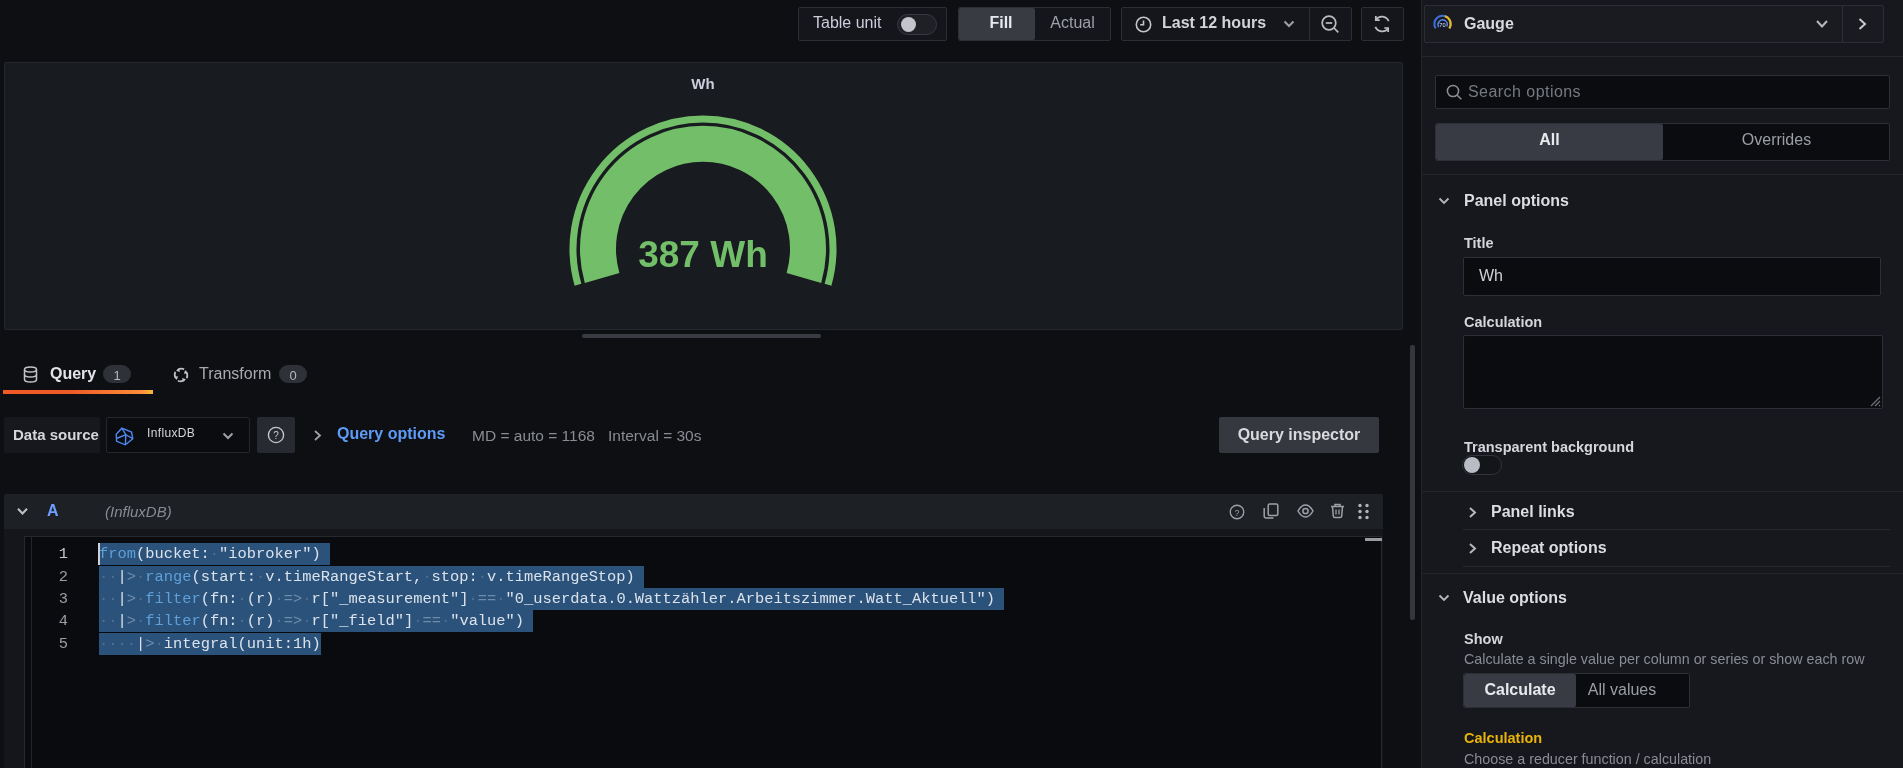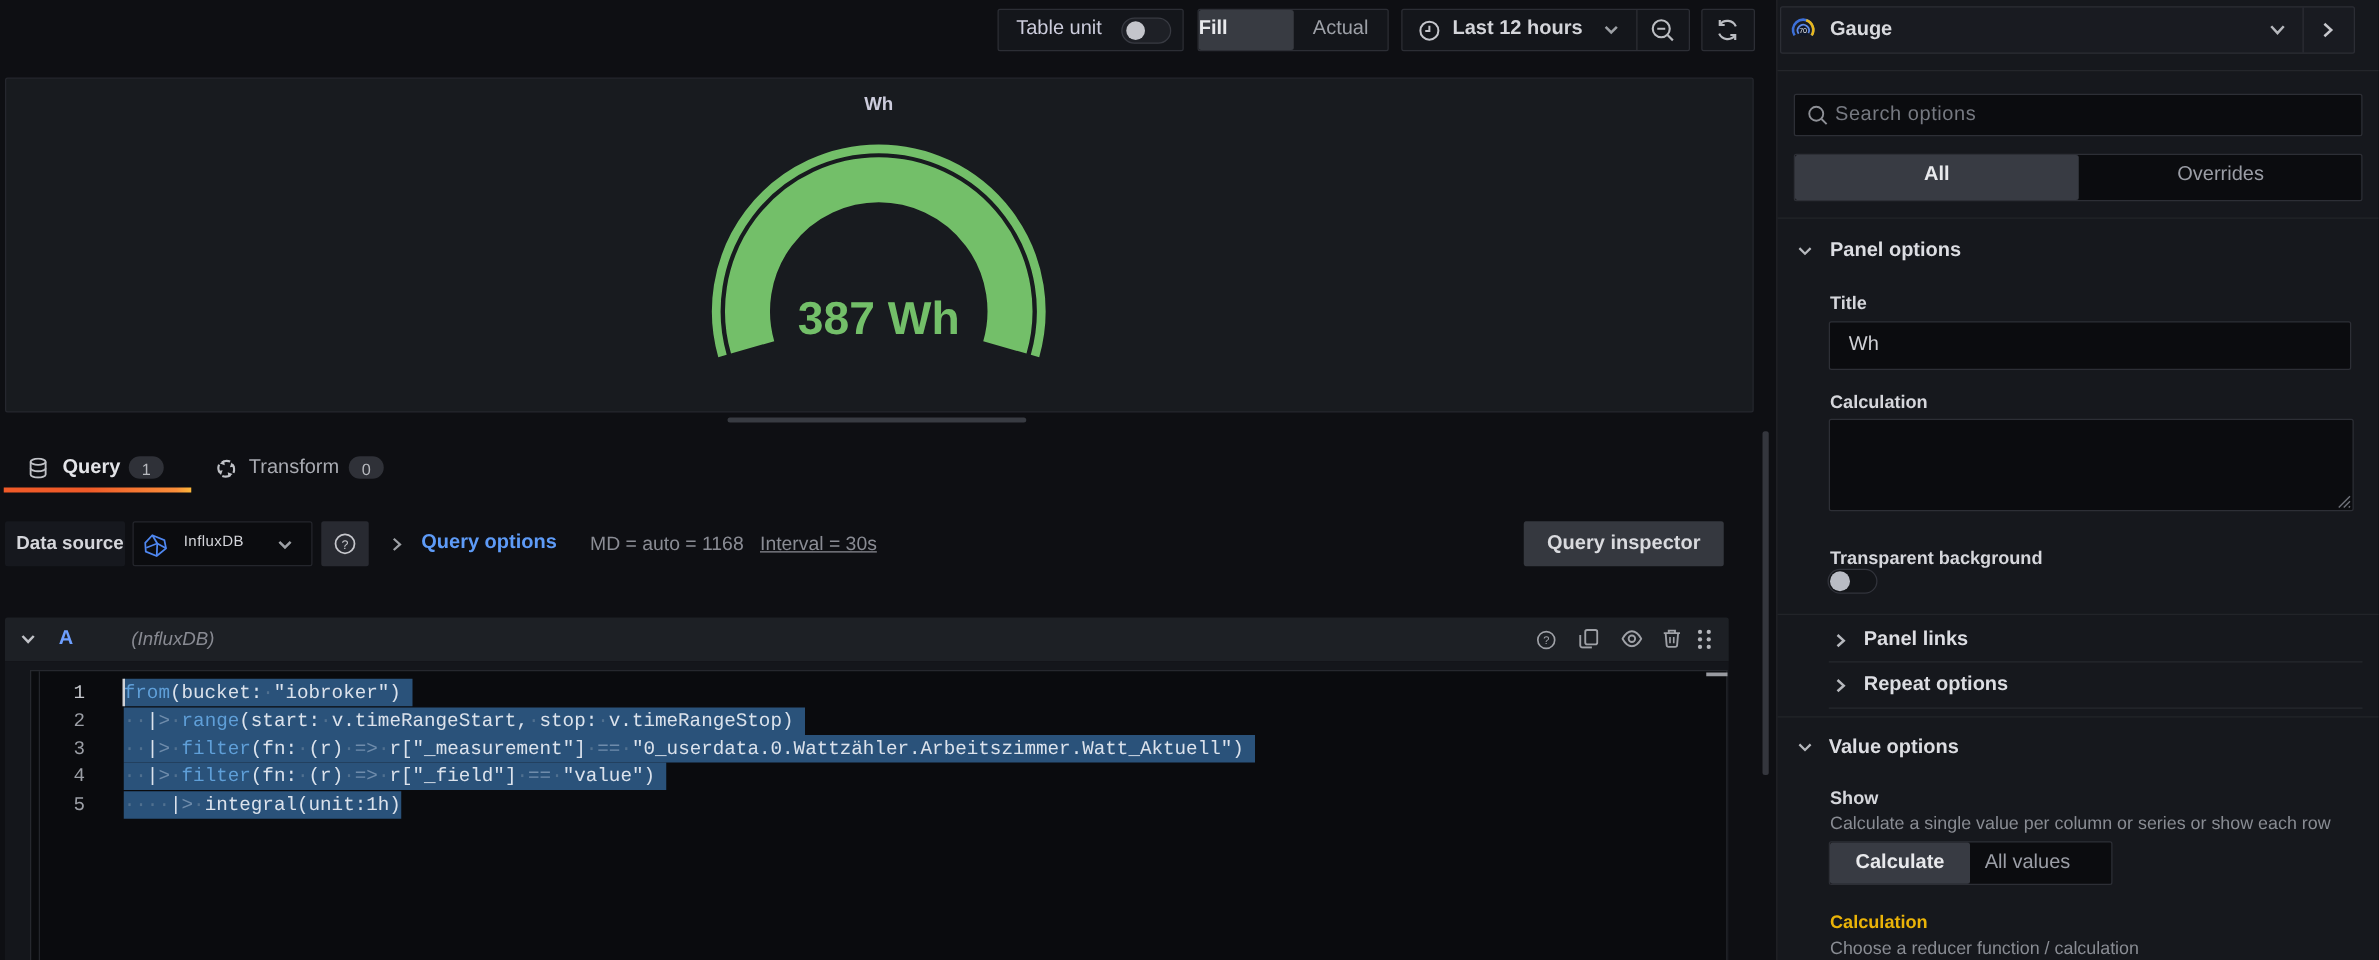--- a/index.html
+++ b/index.html
@@ -12,21 +12,21 @@
 </head>
 <body>
 
 <div class="btnbox" style="left:798px;top:7px;width:149px;height:34px;"></div>
 <div class="txt" style="left:813px;top:14px;font-size:16px;color:#ccccdc;">Table unit</div>
 <div class="abs" style="left:897px;top:14px;width:40px;height:21px;border-radius:11px;background:#1e2026;border:1px solid #383a42;"></div>
 <div class="abs" style="left:901px;top:17px;width:15px;height:15px;border-radius:50%;background:#c4c5cb;"></div>
 
 <div class="btnbox" style="left:958px;top:7px;width:153px;height:34px;"></div>
 <div class="abs" style="left:959px;top:8px;width:76px;height:32px;background:#383b42;border-radius:2px;"></div>
-<div class="txt" style="left:959px;top:14px;width:84px;text-align:left;font-size:16px;font-weight:bold;color:#e8e9ec;">Fill</div>
+<div class="txt" style="left:959px;top:14px;width:84px;text-align:center;font-size:16px;font-weight:bold;color:#e8e9ec;">Fill</div>
 <div class="txt" style="left:1035px;top:14px;width:75px;text-align:center;font-size:16px;color:#9da0a7;">Actual</div>
 
 <div class="btnbox" style="left:1121px;top:7px;width:231px;height:34px;"></div>
 <div class="abs" style="left:1309px;top:8px;width:1px;height:32px;background:#2c2e35;"></div>
 <svg style="left:1135px;top:16px;" width="17" height="17" viewBox="0 0 17 17">
   <circle cx="8.5" cy="8.5" r="7.2" fill="none" stroke="#c4c5cb" stroke-width="1.6"></circle>
   <path d="M8.5 4.5 V8.7 H5.2" fill="none" stroke="#c4c5cb" stroke-width="1.6"></path>
 </svg>
 <div class="txt" style="left:1162px;top:14px;font-size:16px;font-weight:bold;color:#d3d4d9;">Last 12 hours</div>
 <svg style="left:1283px;top:20px;" width="12" height="8" viewBox="0 0 12 8">
@@ -122,21 +122,21 @@
 <div class="abs" style="left:257px;top:417px;width:38px;height:36px;background:#282a31;border-radius:2px;"></div>
 <svg style="left:267px;top:426px;" width="18" height="18" viewBox="0 0 18 18">
   <circle cx="9" cy="9" r="7.6" fill="none" stroke="#c6c7cc" stroke-width="1.4"></circle>
   <text x="9" y="13" font-size="10" fill="#c6c7cc" text-anchor="middle" font-family="Liberation Sans">?</text>
 </svg>
 <svg style="left:313px;top:429px;" width="9" height="13" viewBox="0 0 9 13">
     <path d="M2 2 L7 6.5 L2 11" fill="none" stroke="#9da0a5" stroke-width="1.8"></path>
   </svg>
 <div class="txt" style="left:337px;top:425px;font-size:16px;font-weight:bold;color:#5e9bf7;">Query options</div>
 <div class="txt" style="left:472px;top:427px;font-size:15.5px;color:#8a8c94;">MD = auto = 1168</div>
-<div class="txt" style="left:608px;top:427px;font-size:15.5px;color:#8a8c94;text-decoration:underline;">Interval = 30s</div>
+<div class="txt" style="left:608px;top:427px;font-size:15.5px;color:#8a8c94;">Interval = 30s</div>
 <div class="abs" style="left:1219px;top:417px;width:160px;height:36px;background:#35383f;border-radius:2px;"></div>
 <div class="txt" style="left:1219px;top:426px;width:160px;text-align:center;font-size:16px;color:#d9dade;font-weight:bold;">Query inspector</div>
 
 <div class="abs" style="left:4px;top:494px;width:1379px;height:35px;background:#1d2025;border-radius:2px 2px 0 0;"></div>
 <svg style="left:16px;top:507px;" width="13" height="9" viewBox="0 0 13 9">
     <path d="M2 1.8 L6.5 6.5 L11 1.8" fill="none" stroke="#c0c2c7" stroke-width="2"></path>
   </svg>
 <div class="txt" style="left:47px;top:502px;font-size:16px;font-weight:bold;color:#6e9fff;">A</div>
 <div class="txt" style="left:105px;top:503px;font-size:15px;font-style:italic;color:#888a92;">(InfluxDB)</div>
 <svg style="left:1229px;top:504px;" width="16" height="16" viewBox="0 0 18 18">

